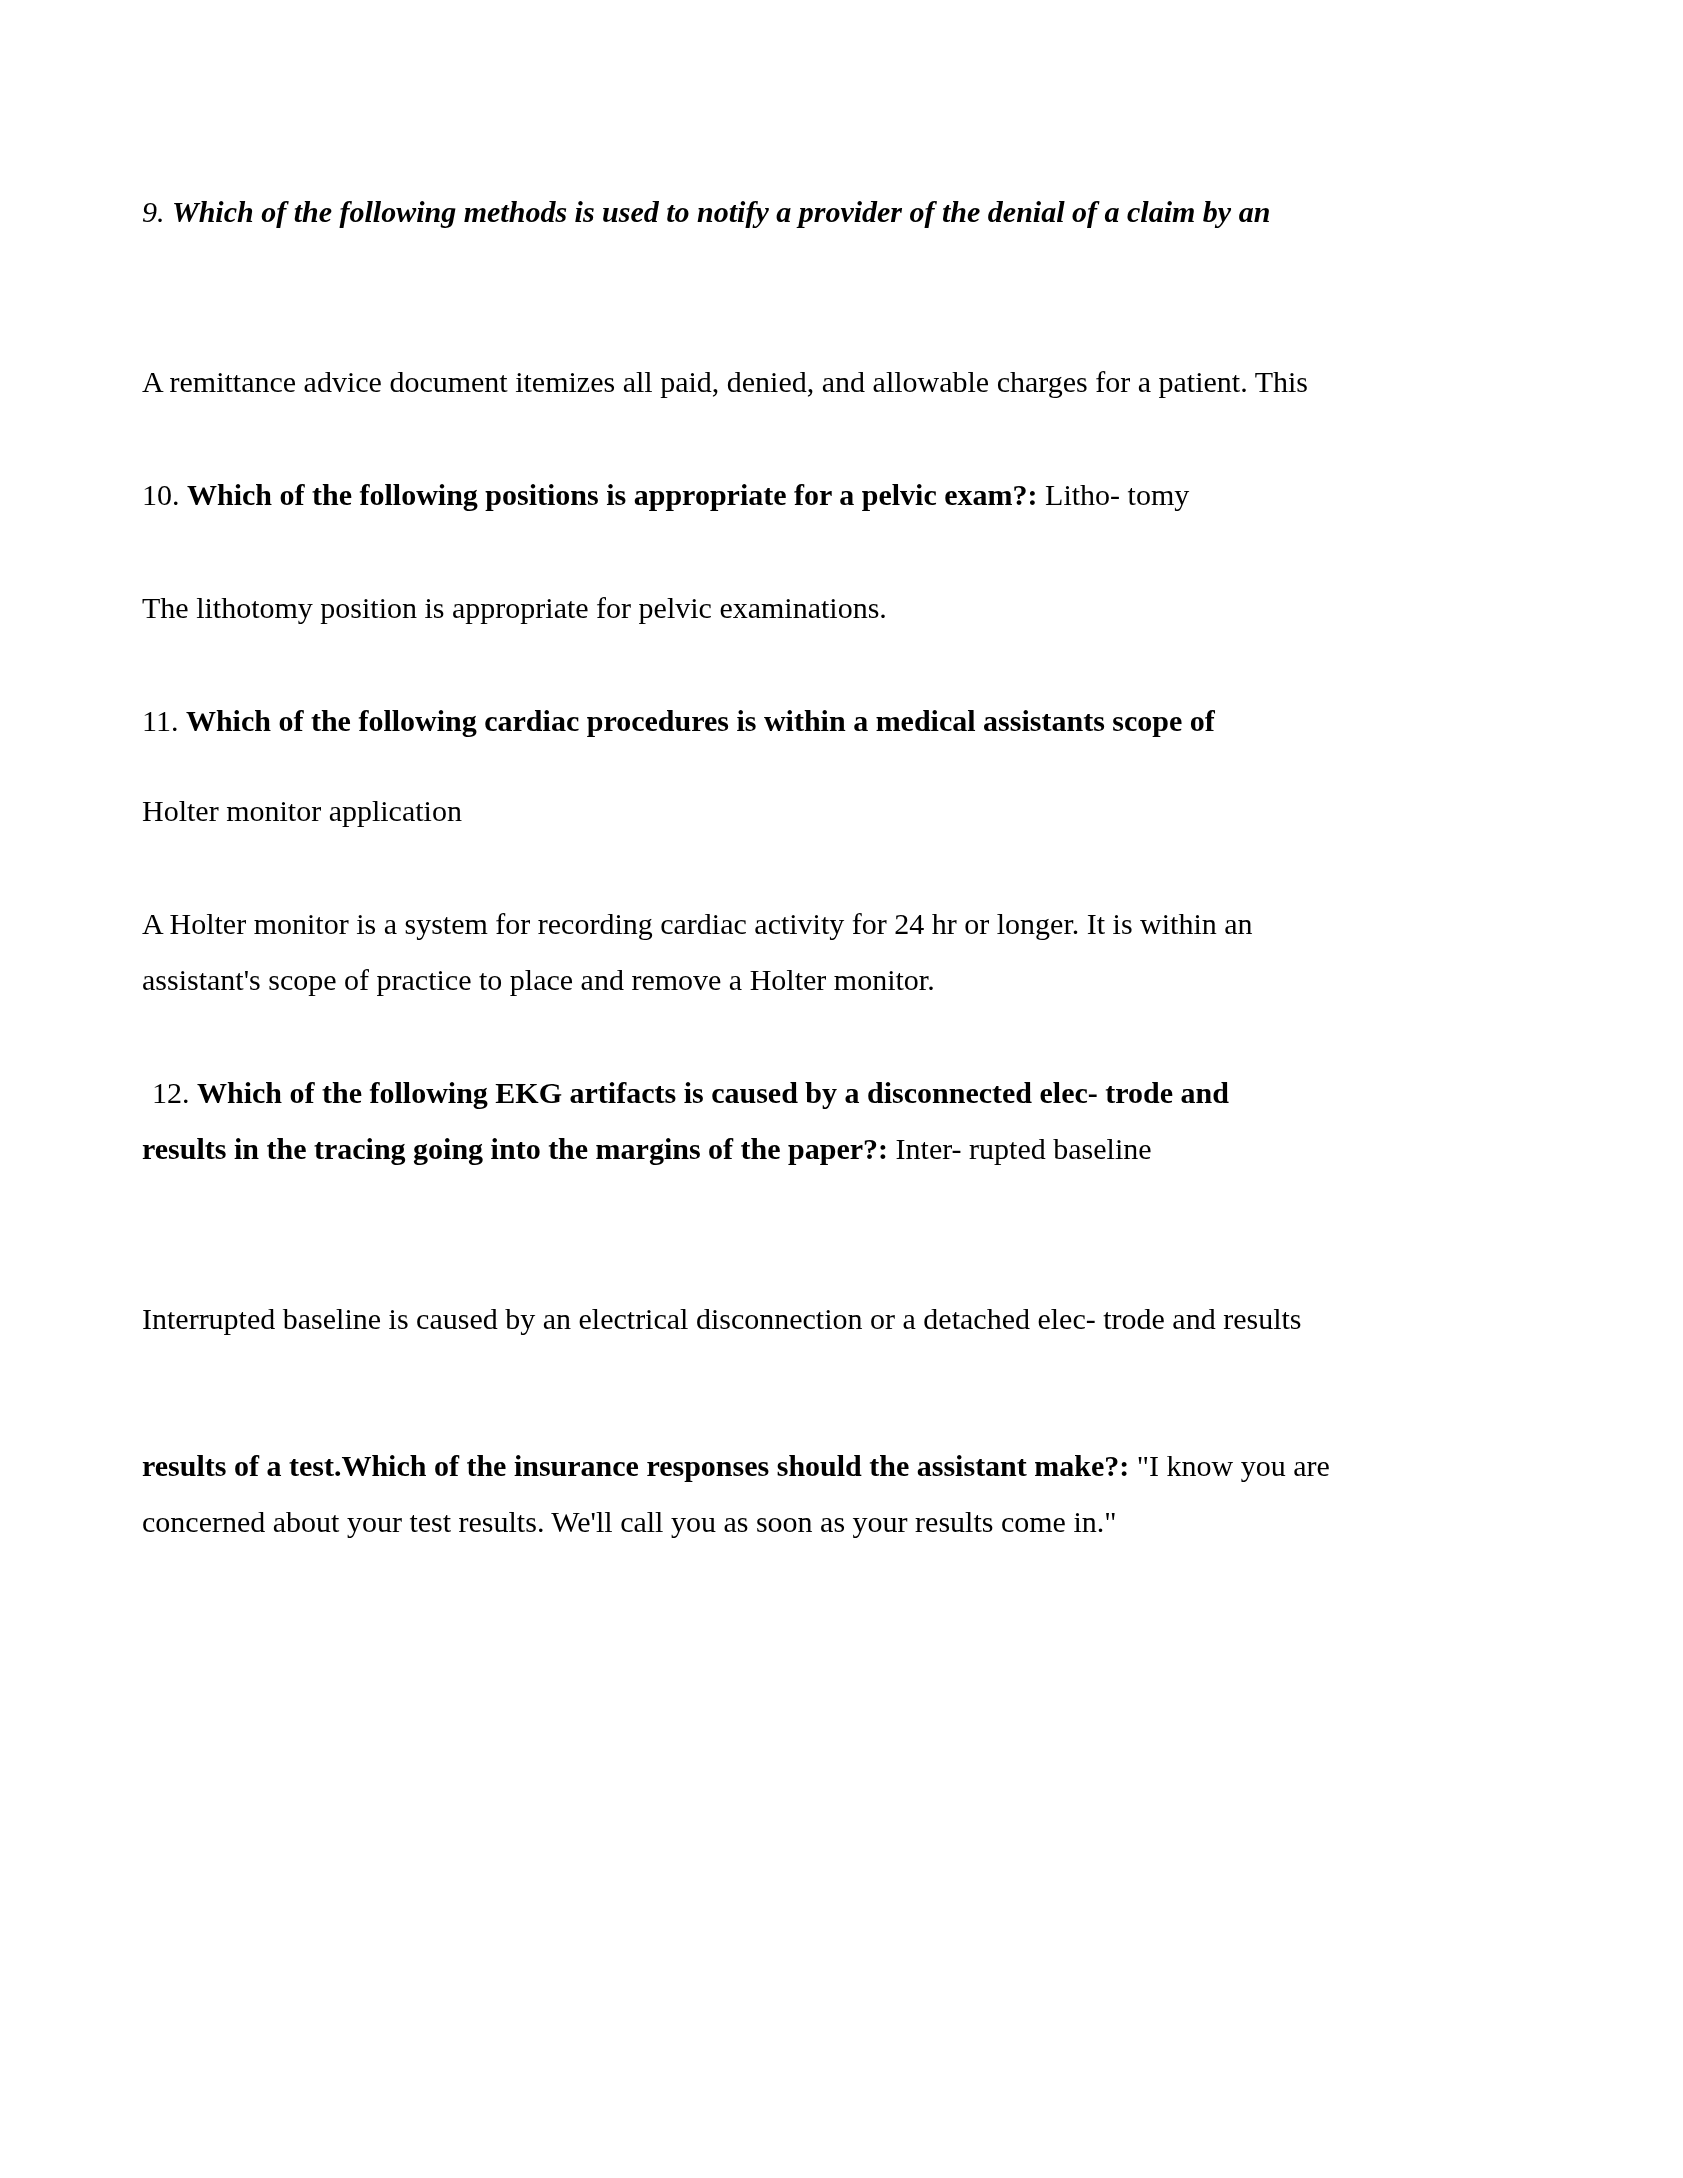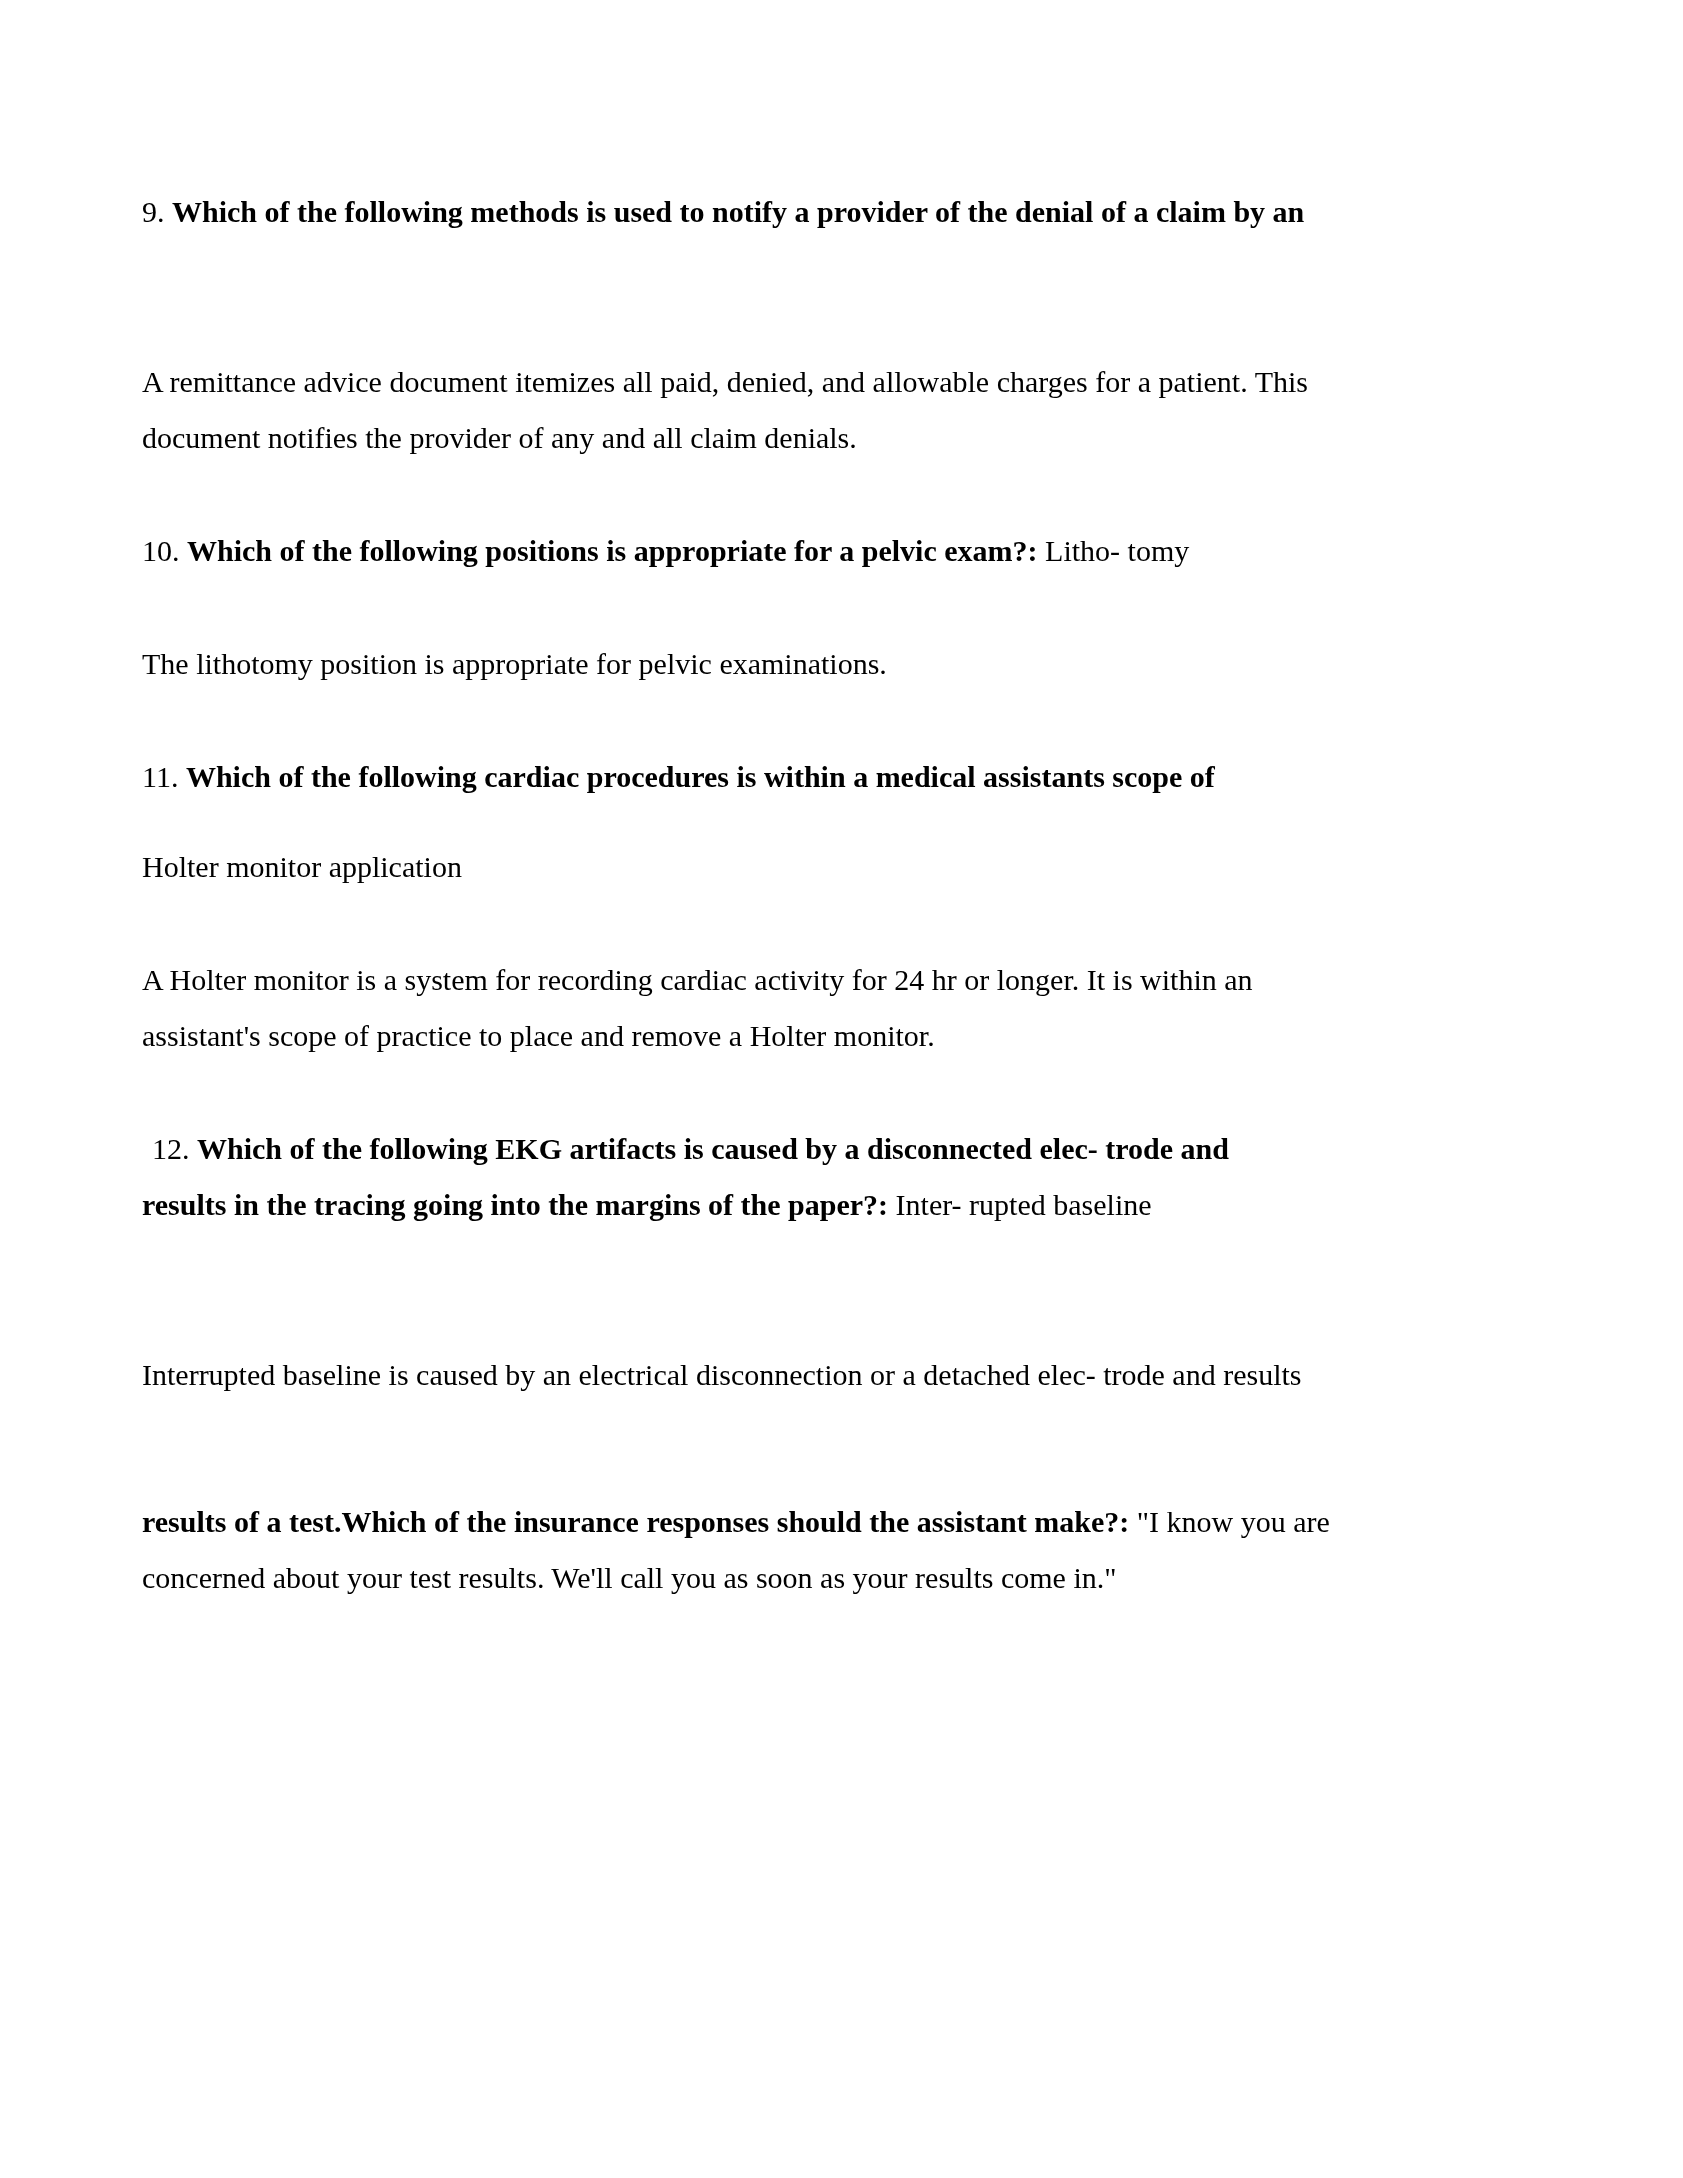--- a/index.html
+++ b/index.html
@@ -21,20 +21,21 @@
     box-sizing: border-box;
     padding: 184px 89px 0 142px;
     background: #ffffff;
   }
   .block {
     margin: 57px 0 0 0;
     padding: 0;
   }
   .block.first {
     margin-top: 0;
+    font-style: italic;
   }
   .block.gap-large {
     margin-top: 114px;
   }
   .line {
     line-height: 56px;
     white-space: pre;
   }
   .line.indent {
     padding-left: 10px;
@@ -50,21 +51,20 @@
 <body>
 
 <div class="page">
 
   <p class="block first">
     <span class="line"><span class="seg-regular">9. </span><span class="seg-bold">Which of the following methods is used to notify a provider of the denial of a claim by an</span></span><br>
   </p>
 
   <p class="block gap-large">
     <span class="line"><span class="seg-regular">A remittance advice document itemizes all paid, denied, and allowable charges for a patient. This</span></span><br>
-    <span class="line"><span class="seg-regular">document notifies the provider of any and all claim denials.</span></span>
   </p>
 
   <p class="block">
     <span class="line"><span class="seg-regular">10. </span><span class="seg-bold">Which of the following positions is appropriate for a pelvic exam?: </span><span class="seg-regular">Litho- tomy</span></span>
   </p>
 
   <p class="block">
     <span class="line"><span class="seg-regular">The lithotomy position is appropriate for pelvic examinations.</span></span>
   </p>
 

